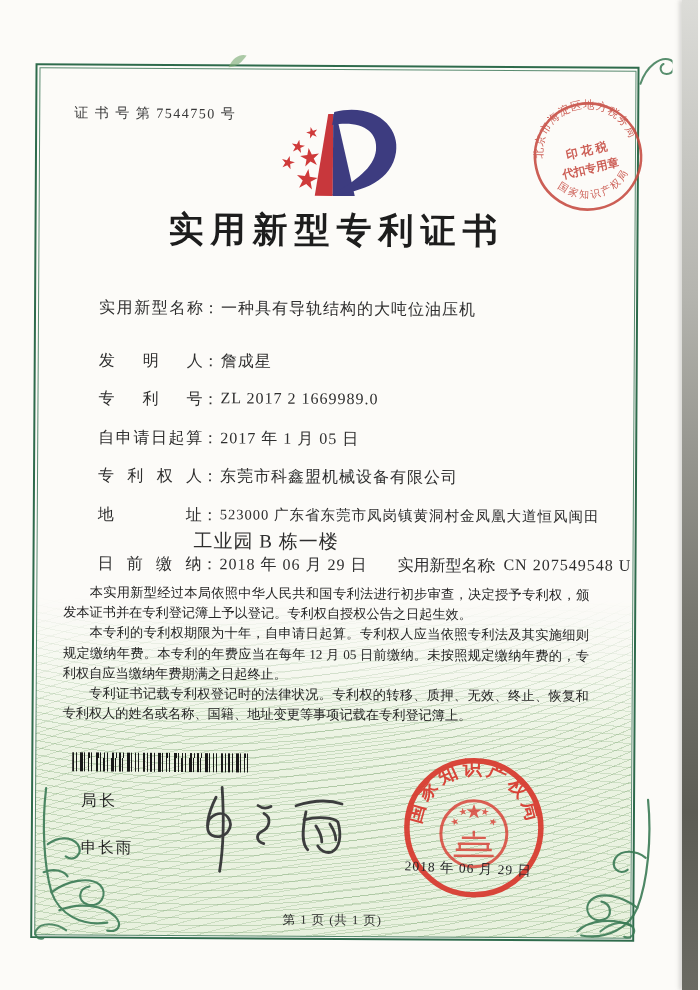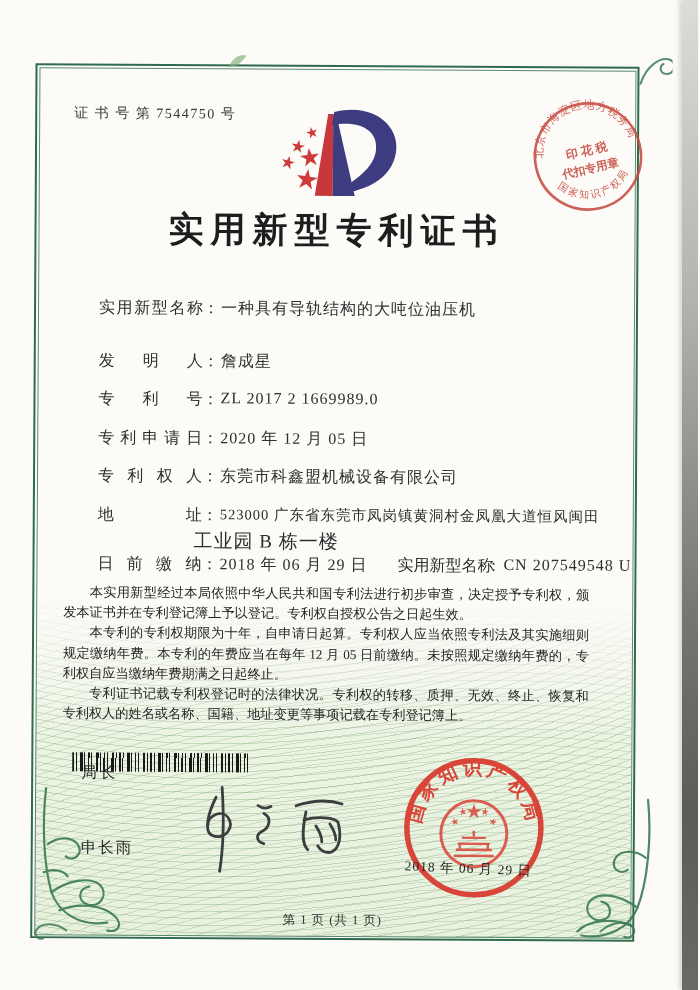--- a/index.html
+++ b/index.html
@@ -37,21 +37,21 @@
 
   .paras{position:absolute;left:64px;top:584px;width:526px;font-size:13.2px;line-height:20.2px;
          text-align:justify;color:#242424;}
   .paras p{margin:0;text-indent:2em;}
 
   .barcode{position:absolute;left:74px;top:754px;width:178px;height:19px;
     background:repeating-linear-gradient(90deg,#191919 0 1.6px,transparent 1.6px 3.4px,
       #191919 3.4px 4.4px,transparent 4.4px 8px,#191919 8px 10.6px,transparent 10.6px 12px,
       #191919 12px 13px,transparent 13px 15.6px);}
 
-  .signer-title{position:absolute;left:83px;top:764px;font-family:"Liberation Sans","DejaVu Sans",sans-serif;
+  .signer-title{position:absolute;left:83px;top:792px;font-family:"Liberation Sans","DejaVu Sans",sans-serif;
       font-weight:500;font-size:15.5px;letter-spacing:3px;color:#1f1f1f;}
   .signer-name{position:absolute;left:83px;top:839px;font-family:Liberation Mono, monospace;
       font-weight:500;font-size:15.5px;letter-spacing:2px;color:#1f1f1f;text-align:center;}
 
   .sig{position:absolute;left:180px;top:776px;}
 
   .stamp{position:absolute;left:524px;top:93px;transform:rotate(-13deg);opacity:.88;}
   .seal{position:absolute;left:402px;top:753px;opacity:.93;}
   .sealdate{position:absolute;left:407px;top:859px;z-index:9;font-size:13.5px;letter-spacing:1px;
       color:#26262a;transform:rotate(2deg);white-space:nowrap;}
@@ -147,21 +147,21 @@
     <div class="frow" style="top:299px">
       <span class="flabel">实用新型名称</span><span class="fcolon">：</span><span class="fvalue">一种具有导轨结构的大吨位油压机</span>
     </div>
     <div class="frow" style="top:352px">
       <span class="flabel">发明人</span><span class="fcolon">：</span><span class="fvalue">詹成星</span>
     </div>
     <div class="frow" style="top:390px">
       <span class="flabel">专利号</span><span class="fcolon">：</span><span class="fvalue">ZL 2017 2 1669989.0</span>
     </div>
     <div class="frow" style="top:429px">
-      <span class="flabel">专利申请日</span><span class="fcolon">：</span><span class="fvalue">2020 年 12 月 05 日</span>
+      <span class="flabel">自申请日起算</span><span class="fcolon">：</span><span class="fvalue">2017 年 1 月 05 日</span>
     </div>
     <div class="frow" style="top:467px">
       <span class="flabel">专利权人</span><span class="fcolon">：</span><span class="fvalue">东莞市科鑫盟机械设备有限公司</span>
     </div>
     <div class="frow addr" style="top:506px">
       <span class="flabel">地址</span><span class="fcolon">：</span><span class="fvalue">523000 广东省东莞市凤岗镇黄洞村金凤凰大道恒风闽田</span>
       <div class="fvalue2">工业园 B 栋一楼</div>
     </div>
     <div class="frow" style="top:555px">
       <span class="flabel">日前缴纳</span><span class="fcolon">：</span><span class="fvalue">2018 年 06 月 29 日</span>

